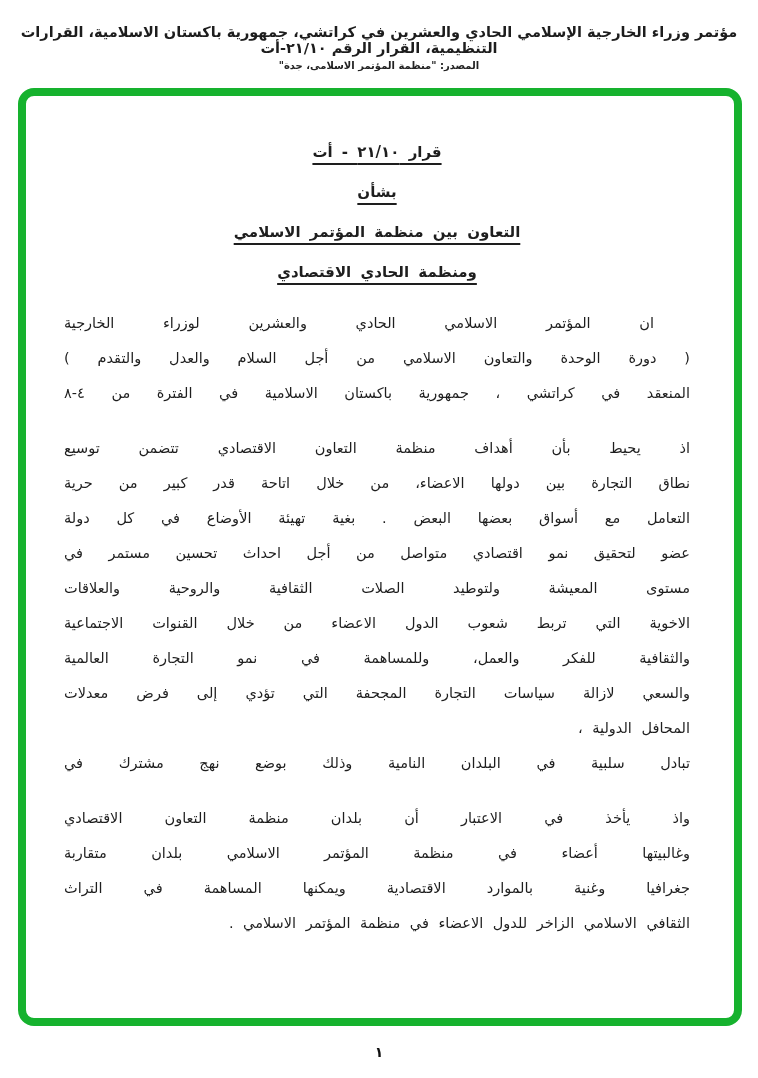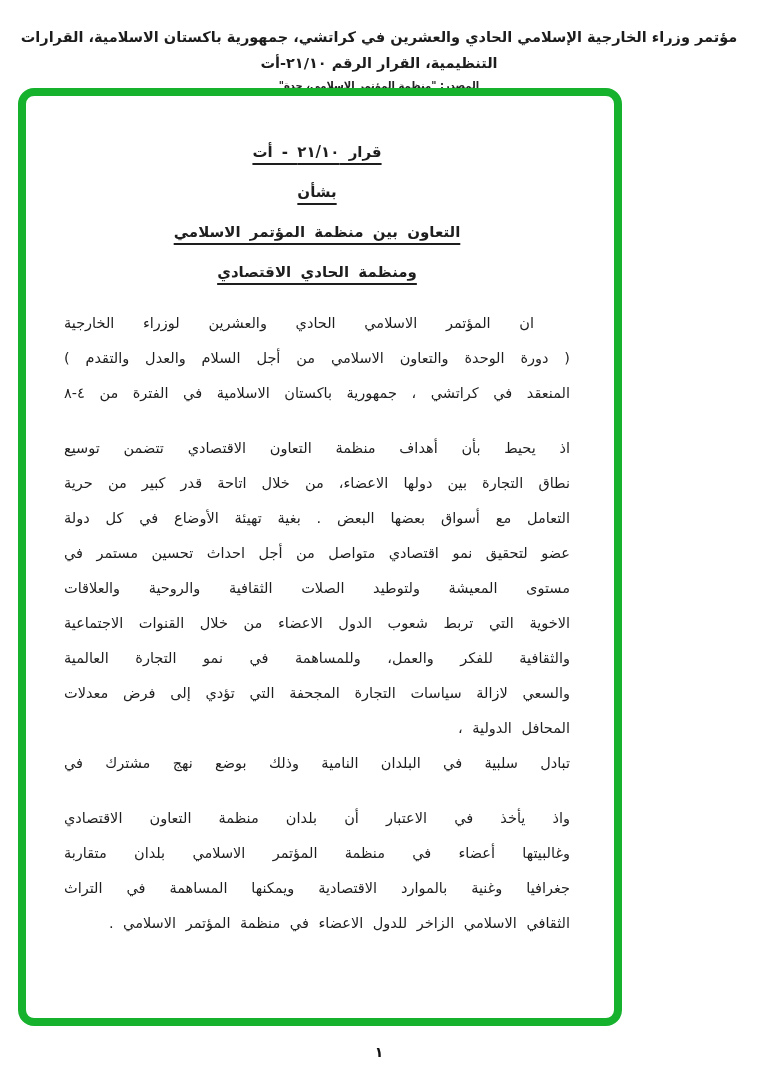--- a/index.html
+++ b/index.html
@@ -21,34 +21,34 @@
     top: 24px;
     left: 10px;
     right: 10px;
     direction: rtl;
     text-align: center;
   }
   .caption-main {
     font-size: 14.5px;
     font-weight: bold;
     letter-spacing: 0;
-    line-height: 26px;
+    line-height: 16px;
   }
   .caption-source {
     margin-top: 4px;
     font-size: 10px;
     font-weight: bold;
     color: #222;
   }
   
   .doc-frame {
     position: absolute;
     left: 18px;
     top: 88px;
-    width: 604px;
+    width: 724px;
     height: 938px;
     box-sizing: border-box;
     border: 8px solid #16b22e;
     border-radius: 16px;
     background: #ffffff;
   }
   .doc-inner {
     direction: rtl;
     padding: 36px 44px 0 38px;
     color: #1e1e1e;

